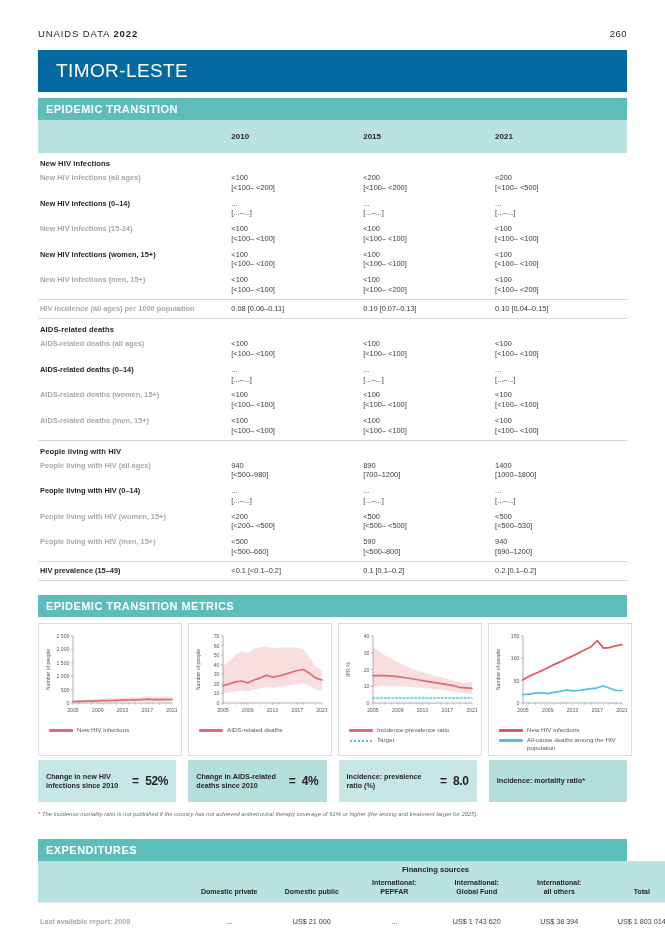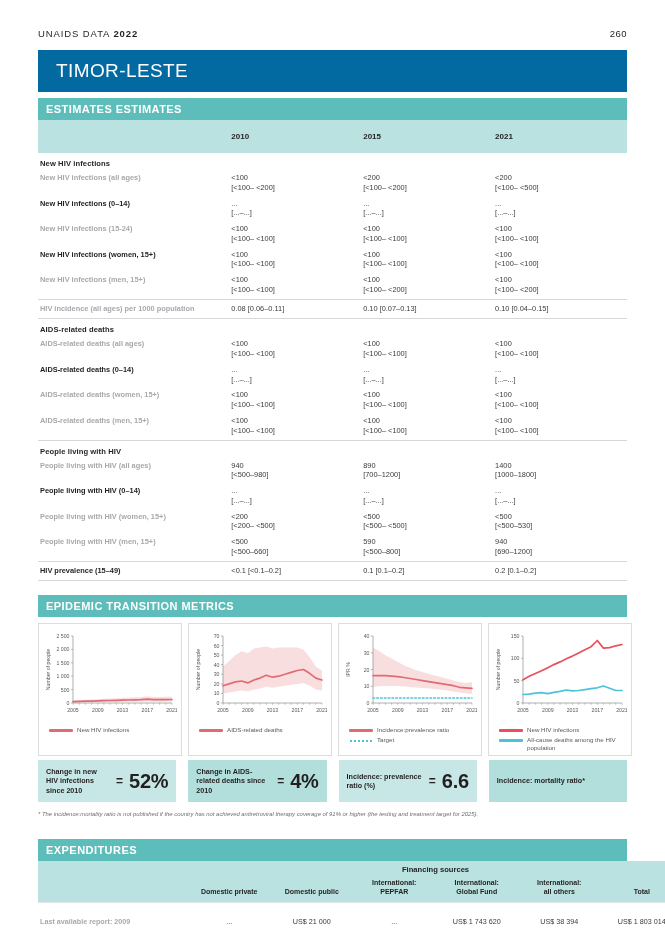--- a/index.html
+++ b/index.html
@@ -87,21 +87,21 @@
 
   
   .metrics-row { display: flex; gap: 12px; margin-top: 4px; border-radius: 8px; }
   .metric-box {
     flex: 1 1 0; background: #c6e7e5; height: 42px;
     display: flex; align-items: center; padding: 0 8px; gap: 6px;
   }
   .metric-box.alt { background: #b2dfdc; }
   .metric-label { font-size: 7.2px; font-weight: 700; line-height: 1.35; color: #231f20; flex: 1 1 auto; }
   .metric-eq { font-size: 12px; font-weight: 700; color: #231f20; }
-  .metric-value { font-size: 20px; font-weight: 700; color: #231f20; letter-spacing: -.3px; }
+  .metric-value { font-size: 12px; font-weight: 700; color: #231f20; letter-spacing: -.3px; }
 
   .footnote {
     font-size: 5.9px; font-style: italic; color: #6d6e71;
     margin-top: 8px; line-height: 1.4;
   }
 
   
   .exp-wrap { margin-top: 20px; }
   table.exp { width: 100%; border-collapse: collapse; table-layout: fixed; }
   table.exp col.e0 { width: 150px; }
@@ -133,21 +133,21 @@
 
   <div class="topbar">
     <div class="brand"><span>UNAIDS DATA </span><b>2022</b></div>
     <div class="pageno">260</div>
   </div>
 
   <div class="country-banner">
     <div class="name">TIMOR-LESTE</div>
   </div>
 
-  <div class="section-bar">ESTIMATES ESTIMATES</div>
+  <div class="section-bar">EPIDEMIC TRANSITION</div>
 
   <table class="est">
     <colgroup>
         <col class="c0">
         <col class="cY">
         <col class="cY">
         <col class="cY">
       </colgroup>
     <thead>
       <tr>
@@ -602,21 +602,21 @@
           <div class="metric-value">52%</div>
         </div>
         <div class="metric-box alt">
           <div class="metric-label">Change in AIDS-related deaths since 2010</div>
           <div class="metric-eq">=</div>
           <div class="metric-value">4%</div>
         </div>
         <div class="metric-box">
           <div class="metric-label">Incidence: prevalence ratio (%)</div>
           <div class="metric-eq">=</div>
-          <div class="metric-value">6.6</div>
+          <div class="metric-value">8.0</div>
         </div>
         <div class="metric-box alt">
           <div class="metric-label">Incidence: mortality ratio*</div>
         </div>
       </div>
 
     <div class="footnote">* The incidence:mortality ratio is not published if the country has not achieved antiretroviral therapy coverage of 91% or higher (the testing and treatment target for 2025).</div>
   </div>
 
   <div class="exp-wrap">

